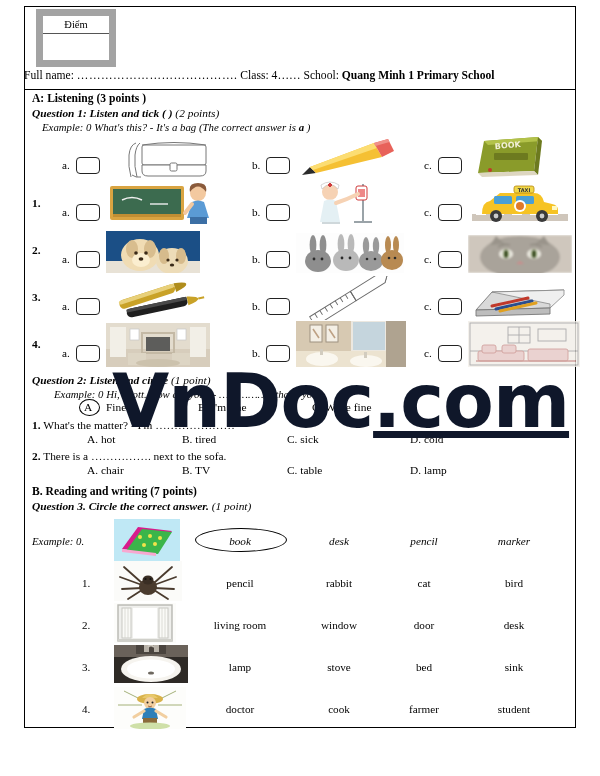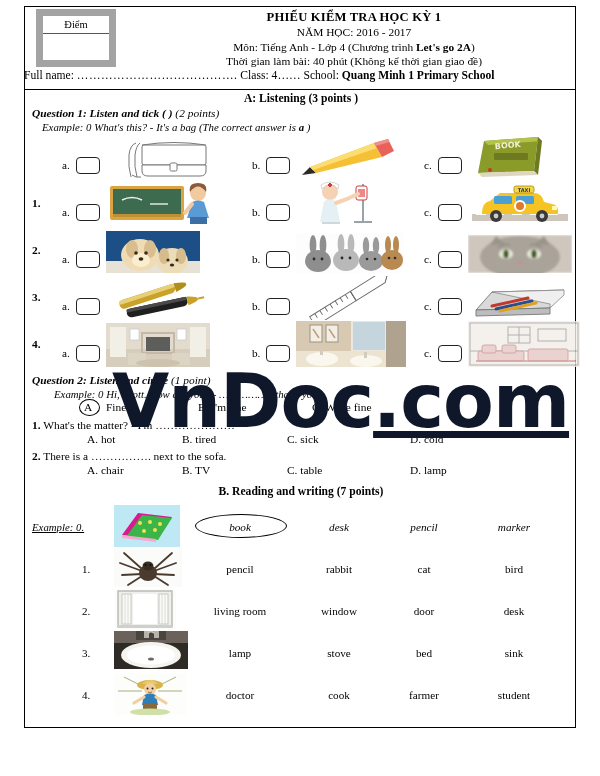--- a/index.html
+++ b/index.html
@@ -80,21 +80,20 @@
   .body-area {
     position: absolute;
     left: 0; top: 84px;
     width: 552px; height: 636px;
     padding: 2px 6px 0 8px;
     box-sizing: border-box;
   }
   .sect-head {
     font-size: 11.6px; font-weight: bold;
     line-height: 14px;
-    text-align: center;
   }
   .q-head {
     font-size: 11.4px; font-weight: bold; font-style: italic;
     line-height: 14px;
   }
   .q-head .norm { font-weight: bold; font-style: italic; }
   .q-head .pts { font-weight: normal; font-style: italic; }
   .example-line {
     font-size: 10.8px; font-style: italic;
     line-height: 14px;
@@ -166,21 +165,21 @@
 
   
   .wordrow {
     position: relative;
     height: 42px;
     font-size: 11.2px;
   }
   .wr-label {
     position: absolute;
     left: 0; top: 16px;
-    font-size: 10.8px; font-style: italic; text-decoration: underline;
+    font-size: 10.8px; font-style: italic;
   }
   .wr-num {
     position: absolute;
     left: 50px; top: 16px;
     font-size: 11px;
   }
   .wr-pic {
     position: absolute;
     left: 82px; top: 0;
     overflow: hidden;
@@ -233,26 +232,20 @@
 
   <div class="watermark">
     <span class="wm-y">VnDoc</span><span class="wm-r">.com</span>
   </div>
 
   <div class="outer-box"></div>
 
   <div class="header">
     <div class="score-box">
       <div class="score-label">Điểm</div>
-    </div>
-    <div class="title-block">
-      <div class="t-main">PHIẾU KIỂM TRA HỌC KỲ 1</div>
-      <div class="t-sub">NĂM HỌC: 2016 - 2017</div>
-      <div class="t-sub"><span></span><span id="l3a">Môn: Tiếng Anh - Lớp 4 (Chương trình </span><b id="l3b">Let's go 2A</b><span id="l3c">)</span></div>
-      <div class="t-sub">Thời gian làm bài: 40 phút (Không kể thời gian giao đề)</div>
     </div>
     <div class="namerow">
       <span>Full name: </span><span class="dots">………………………………….</span><span> Class: 4…… </span><span>School: </span><b>Quang Minh 1 Primary School</b>
     </div>
   </div>
 
   <div class="body-area">
 
     <div class="sect-head">A: Listening (3 points )</div>
 
@@ -662,20 +655,21 @@
         <div class="mc-opts">
           <span class="o1">A. chair</span>
           <span class="o2">B. TV</span>
           <span class="o3">C. table</span>
           <span class="o4">D. lamp</span>
         </div>
       </div>
 
     <div class="sect-head" style="margin-top:5px">B. Reading and writing (7 points)</div>
 
+    <div class="q-head"><span class="norm">Question 3. Circle the correct answer. </span><span class="pts">(1 point)</span></div>
 
     <div id="q3rows" style="margin-top:6px">
         <div class="wordrow">
           <div class="wr-label">Example: 0.</div>
           <div class="wr-pic">
             <svg width="66" height="42" viewBox="0 0 66 42">
               <g>
                 <rect width="66" height="42" fill="#bfe8f5"></rect>
                 <path d="M8 30 L24 8 L58 12 L42 34 z" fill="#d81b8c"></path>
                 <path d="M12 32 L28 10 L58 13 L44 35 z" fill="#3bb54a"></path>

